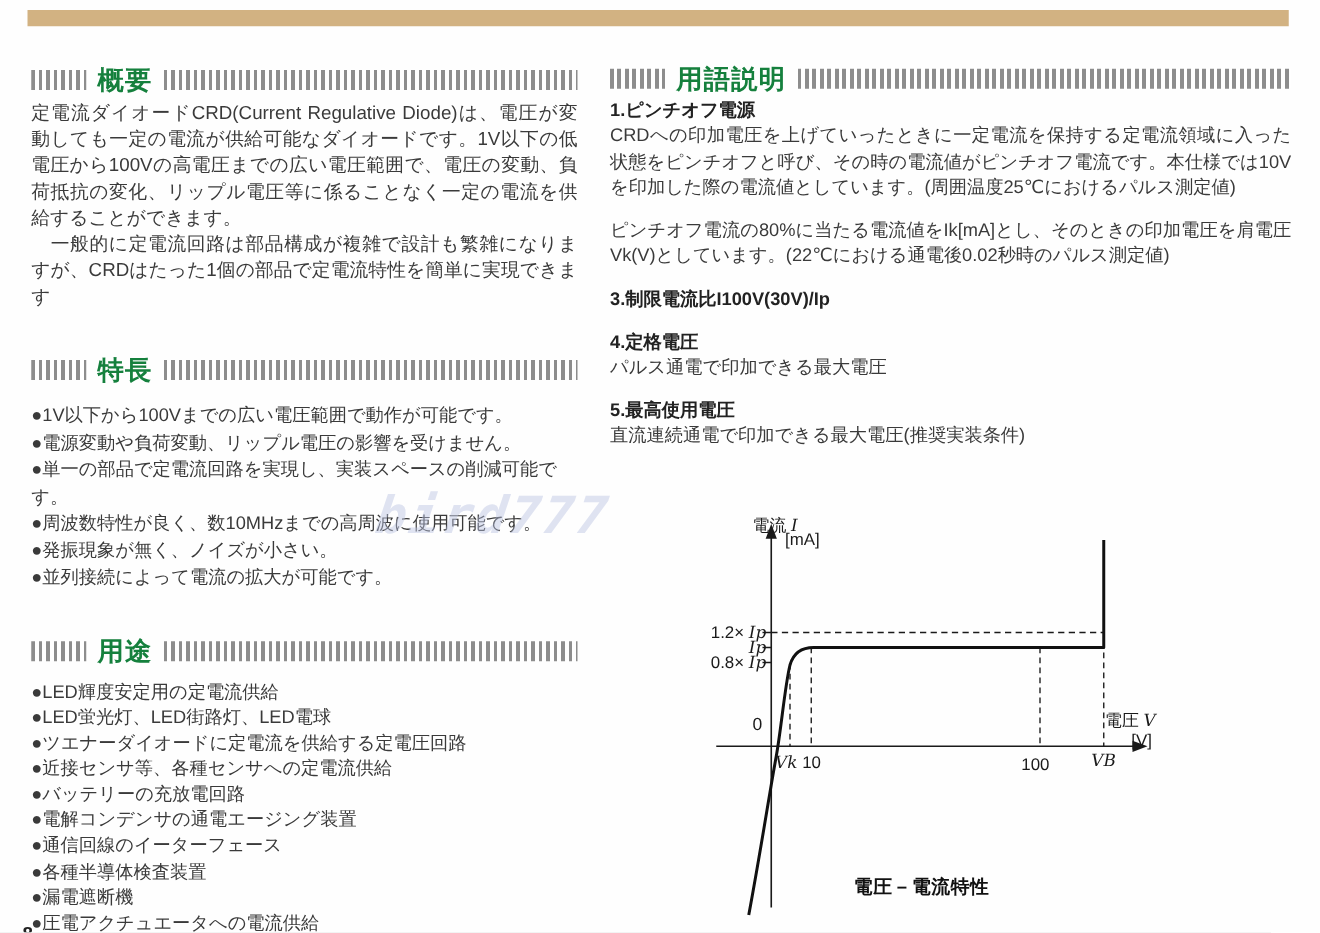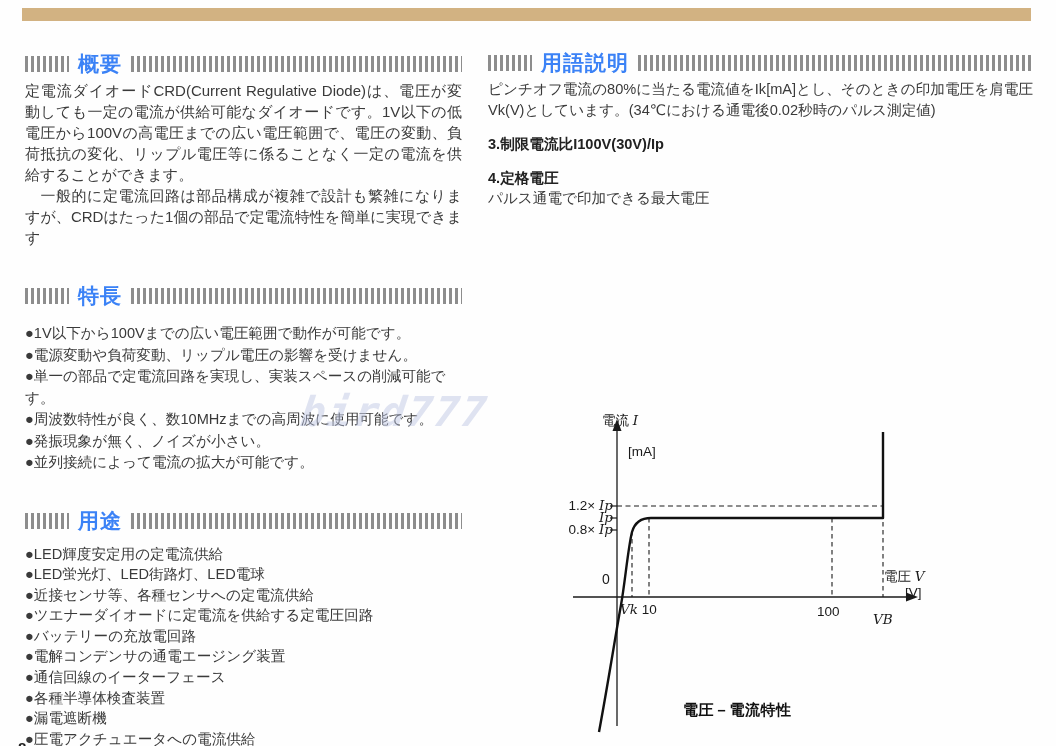--- a/index.html
+++ b/index.html
@@ -13,21 +13,21 @@
   .top-bar { position:absolute; left:22px; top:8px; width:1009px; height:13px; background:#d2b282; }
 
   .col { position:absolute; top:48px; }
   .col-left  { left:25px;  width:437px; }
   .col-right { left:488px; width:545px; }
 
   .sec-header { display:flex; align-items:center; gap:9px; height:24px; }
   .stripes { height:16px; background:repeating-linear-gradient(90deg,#8d8d8d 0 3px,#ffffff 3px 6px); }
   .stripes-lead { width:44px; flex:none; }
   .stripes-tail { flex:1; }
-  .sec-title { font-size:21px; font-weight:bold; color:#3b82f6; letter-spacing:1px; white-space:nowrap; }
+  .sec-title { font-size:21px; font-weight:bold; color:#15803d; letter-spacing:1px; white-space:nowrap; }
 
   .body-text { font-size:15px; line-height:21px; color:#3a3a3a; text-align:justify; }
   .body-text p { white-space:pre-wrap; }
 
   .bullet-list { list-style:none; }
   .bullet-list li { font-size:14.6px; line-height:21.5px; color:#3a3a3a; }
   .apps-list li { line-height:20.6px; }
 
   .sec-overview { margin-top:4px; }
   .sec-overview .body-text { margin-top:4px; }
@@ -97,50 +97,58 @@
 
     <div class="sec-applications">
       <div class="sec-header">
         <span class="stripes stripes-lead"></span>
         <span class="sec-title">用途</span>
         <span class="stripes stripes-tail"></span>
       </div>
       <ul class="bullet-list apps-list">
           <li>●LED輝度安定用の定電流供給</li>
           <li>●LED蛍光灯、LED街路灯、LED電球</li>
+          <li>●ツエナーダイオードに定電流を供給する定電圧回路</li>
           <li>●近接センサ等、各種センサへの定電流供給</li>
-          <li>●ツエナーダイオードに定電流を供給する定電圧回路</li>
           <li>●バッテリーの充放電回路</li>
           <li>●電解コンデンサの通電エージング装置</li>
           <li>●通信回線のイーターフェース</li>
           <li>●各種半導体検査装置</li>
           <li>●漏電遮断機</li>
           <li>●圧電アクチュエータへの電流供給</li>
           <li>●安定化電源回路</li>
         </ul>
     </div>
   </div>
 
   <div class="col col-right">
     <div class="sec-terms">
       <div class="sec-header">
         <span class="stripes stripes-lead"></span>
         <span class="sec-title">用語説明</span>
         <span class="stripes stripes-tail"></span>
       </div>
       <div>
           <div class="term-item">
-          <div class="term-body">ピンチオフ電流の80%に当たる電流値をIk[mA]とし、そのときの印加電圧を肩電圧Vk(V)としています。(34℃における通電後0.02秒時のパルス測定値)</div>
+          <div class="term-heading">1.ピンチオフ電源</div>
+          <div class="term-body">CRDへの印加電圧を上げていったときに一定電流を保持する定電流領域に入った状態をピンチオフと呼び、その時の電流値がピンチオフ電流です。本仕様では10Vを印加した際の電流値としています。(周囲温度25℃におけるパルス測定値)</div>
+        </div>
+          <div class="term-item">
+          <div class="term-body">ピンチオフ電流の80%に当たる電流値をIk[mA]とし、そのときの印加電圧を肩電圧Vk(V)としています。(22℃における通電後0.02秒時のパルス測定値)</div>
         </div>
           <div class="term-item">
           <div class="term-heading">3.制限電流比I100V(30V)/Ip</div>
         </div>
           <div class="term-item">
           <div class="term-heading">4.定格電圧</div>
           <div class="term-body">パルス通電で印加できる最大電圧</div>
+        </div>
+          <div class="term-item">
+          <div class="term-heading">5.最高使用電圧</div>
+          <div class="term-body">直流連続通電で印加できる最大電圧(推奨実装条件)</div>
         </div>
         </div>
     </div>
   </div>
 
   <div class="chart">
     <svg width="495" height="330" viewBox="0 0 495 330">
 
       <line x1="62" y1="17" x2="62" y2="314" stroke="#1a1a1a" stroke-width="1.3"></line>
       <polygon points="62,7 57.5,19 66.5,19" fill="#1a1a1a"></polygon>
@@ -158,42 +166,42 @@
       <line x1="277" y1="106" x2="277" y2="185" stroke="#1a1a1a" stroke-width="1.1" stroke-dasharray="4.5 3.5"></line>
       <line x1="328" y1="94" x2="328" y2="185" stroke="#1a1a1a" stroke-width="1.1" stroke-dasharray="4.5 3.5"></line>
 
       <path d="M 44 320 C 54 266, 60 226, 66 193 C 70 171, 73 136, 77 120 Q 81 106, 96 106 L 328 106 L 328 20" fill="none" stroke="#111111" stroke-width="2.4" stroke-linejoin="round"></path>
     </svg>
 
     <div class="clabel" style="left:47px; top:1px;">
       <span>電流</span>
       <span class="sym">I</span>
     </div>
-    <div class="clabel" style="left:73px; top:32px;">[mA]</div>
+    <div class="clabel" style="left:73px; top:12px;">[mA]</div>
 
     <div class="clabel ytick" style="top:86px;">
       <span>1.2×</span>
       <span class="sym">Ip</span>
     </div>
     <div class="clabel ytick" style="top:98px;">
       <span class="sym">Ip</span>
     </div>
     <div class="clabel ytick" style="top:110px;">
       <span>0.8×</span>
       <span class="sym">Ip</span>
     </div>
 
     <div class="clabel" style="left:47px; top:160px; font-size:14px;">0</div>
 
     <div class="clabel" style="left:65px; top:190px;">
       <span class="sym">Vk</span>
       <span>10</span>
     </div>
     <div class="clabel" style="left:262px; top:192px;">100</div>
-    <div class="clabel sym" style="left:318px; top:200px;">VB</div>
+    <div class="clabel sym" style="left:318px; top:190px;">VB</div>
 
     <div class="clabel" style="left:329px; top:157px;">
       <span>電圧</span>
       <span class="sym">V</span>
     </div>
     <div class="clabel" style="left:350px; top:173px;">[V]</div>
 
     <div class="clabel chart-title" style="left:128px; top:290px;">電圧－電流特性</div>
   </div>
 

